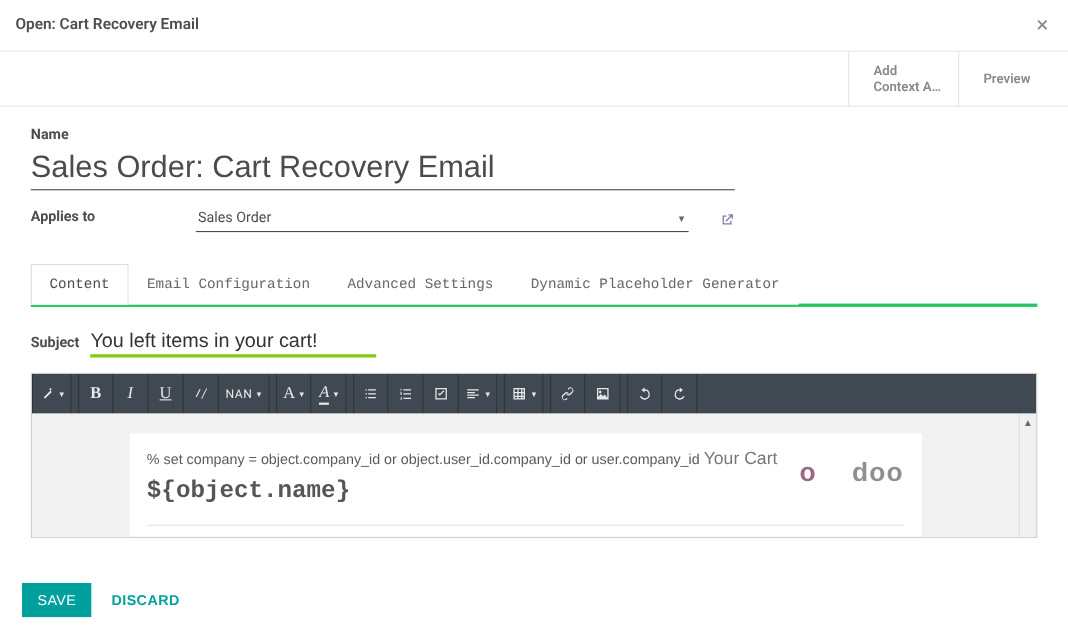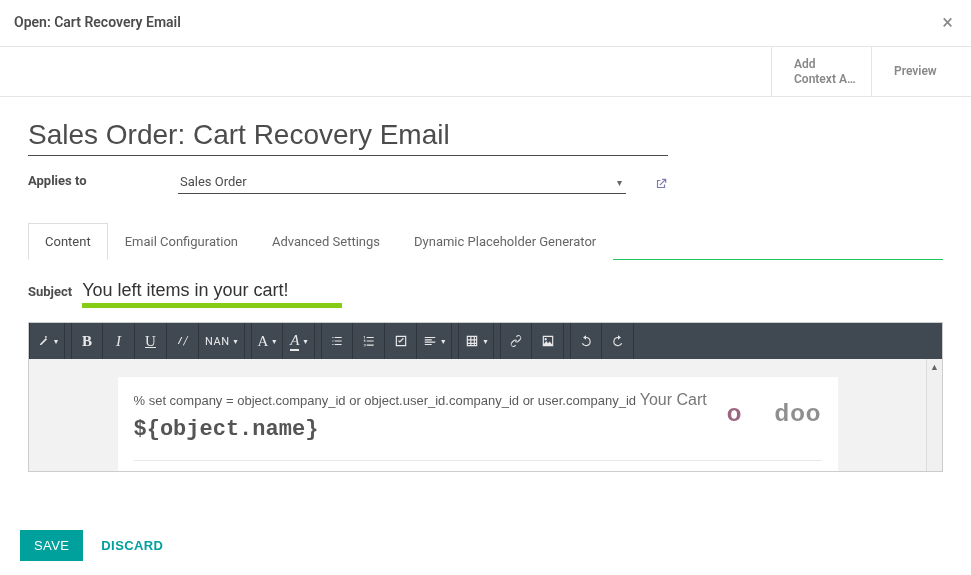--- a/index.html
+++ b/index.html
@@ -77,21 +77,22 @@
   .applies-select .caret {
     position: absolute; right: 4px; top: 50%; transform: translateY(-50%);
     font-size: 10px; color: #666;
   }
   .ext-link { margin-left: 8px; color: #7c7bad; cursor: pointer; font-size: 14px; }
 
   
   .tabs {
     display: flex;
     margin-top: 28px;
-    border-bottom: 1px solid #22c55e;
+    border-bottom: 3px solid #22c55e;
+    font-family: Liberation Mono, monospace;
   }
   .tab {
     padding: 10px 16px;
     font-size: 13px;
     color: #666;
     cursor: pointer;
     border: 1px solid transparent;
     border-bottom: none;
     position: relative;
     top: 1px;
@@ -103,21 +104,21 @@
     color: #4c4c4c;
     font-weight: 400;
   }
 
   
   .subject-row { display: flex; align-items: baseline; gap: 10px; margin-top: 18px; }
   .subject-row .fld-label { font-size: 13px; }
   .subject-input {
     font-size: 18px;
     border: none;
-    border-bottom: 5px solid #84cc16;
+    border-bottom: 3px solid #84cc16;
     outline: none;
     padding: 2px 0;
     width: 260px;
     background: transparent;
     color: #333;
   }
 
   
   .editor-wrap {
     margin-top: 14px;
@@ -246,20 +247,21 @@
         </svg>
     </span>
     <span class="lines">
       <span class="line1">Preview</span>
     </span>
   </div>
 </div>
 
 <div class="form-body">
 
+  <div class="fld-label">Name</div>
   <input class="name-input" type="text" value="Sales Order: Cart Recovery Email" style="">
 
   <div class="row-applies">
     <div class="fld-label">Applies to</div>
     <div class="applies-select">
       <span>Sales Order</span>
       <span class="caret">▾</span>
     </div>
     <span class="ext-link">
       <svg width="14" height="14" viewBox="0 0 24 24" fill="#7c7bad">

